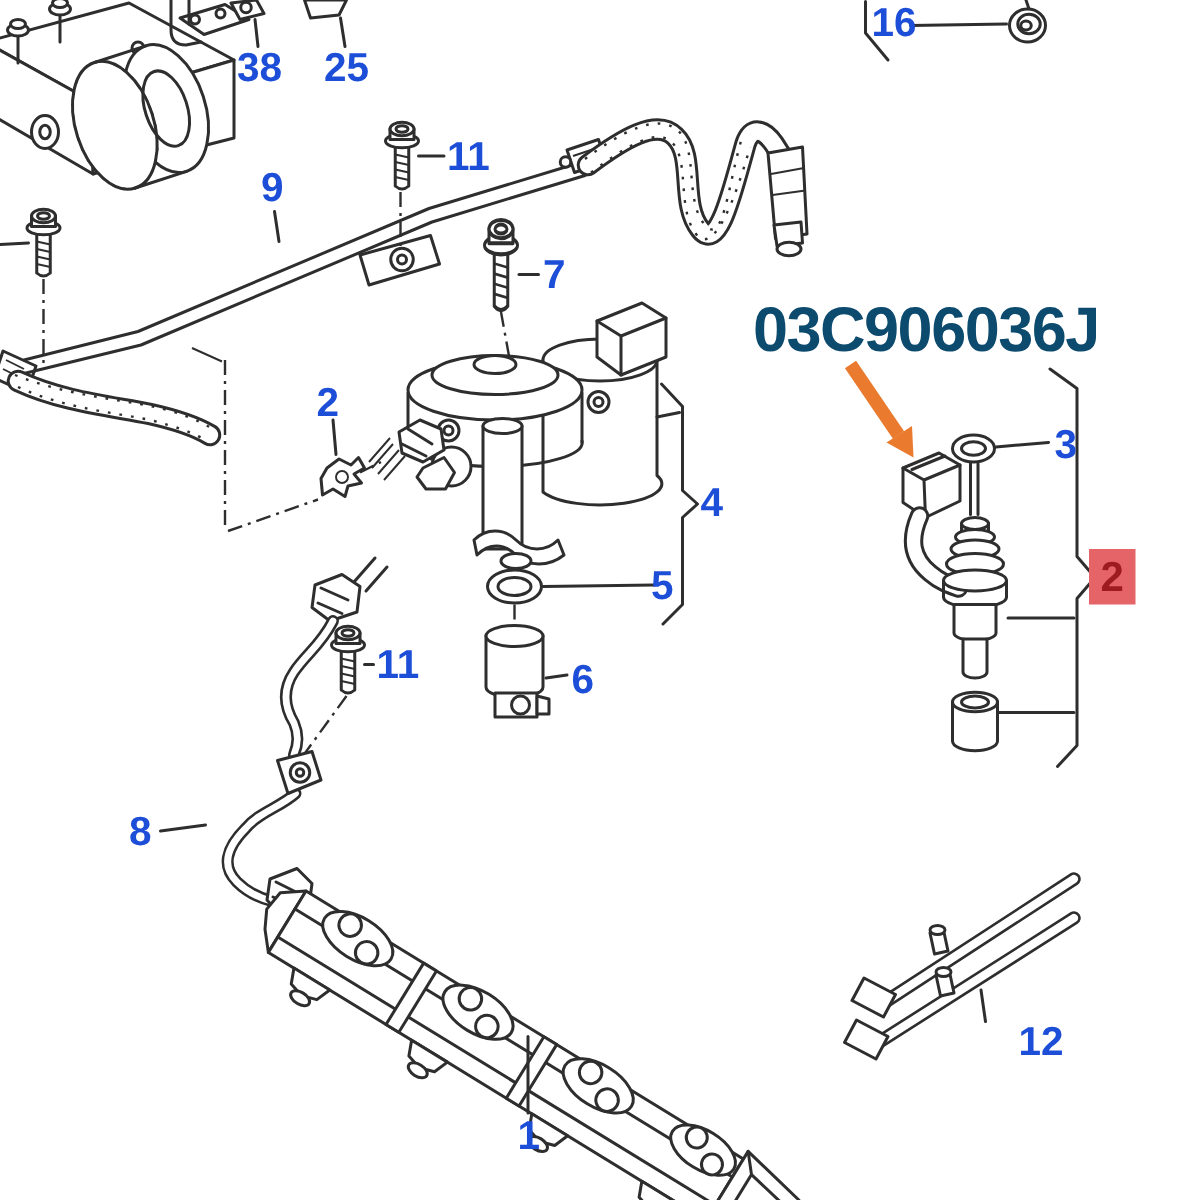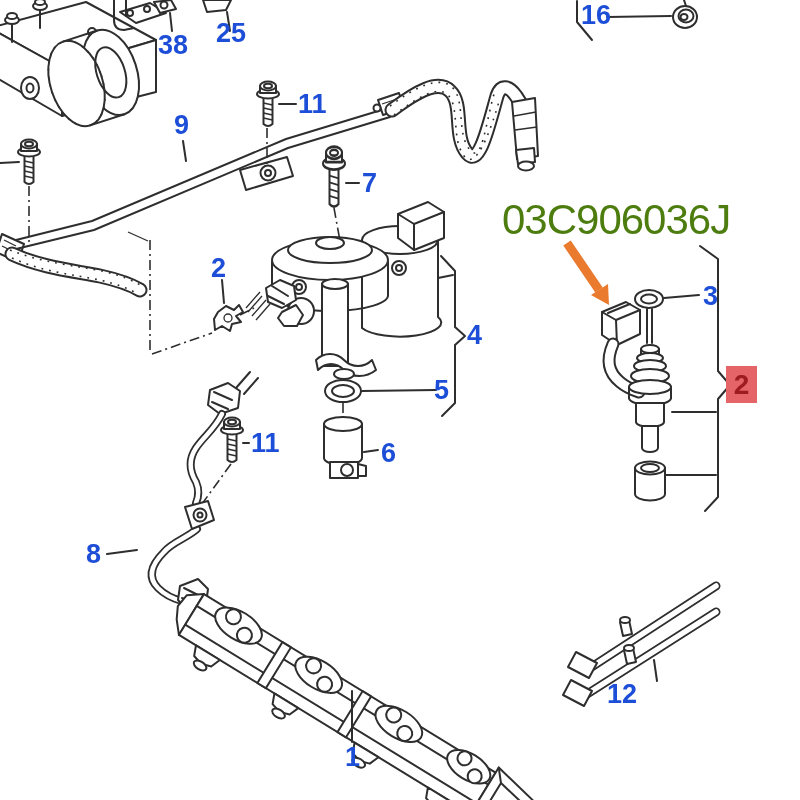--- a/index.html
+++ b/index.html
@@ -1,22 +1,22 @@
 <!DOCTYPE html>
 <html><head>
 <meta charset="utf-8">
 <style>
   html,body{margin:0;padding:0;background:#ffffff;}
   #stage{position:relative;width:800px;height:800px;background:#ffffff;overflow:hidden;
          font-family:"Liberation Sans",sans-serif;}
   #art{position:absolute;left:0;top:0;}
   .callout{position:absolute;color:#1d4ed8;font-size:27px;font-weight:bold;line-height:1;
            letter-spacing:0px;font-family:"Liberation Sans",sans-serif;}
-  .part-number{position:absolute;left:502px;top:199px;color:#4d7c0f;font-size:42px;
-           font-weight:normal;letter-spacing:-1px;line-height:1;font-family:"Liberation Sans",sans-serif;}
+  .part-number{position:absolute;left:502px;top:199px;color:#0c4a6e;font-size:42px;
+           font-weight:bold;letter-spacing:-1px;line-height:1;font-family:"Liberation Sans",sans-serif;}
   .badge{position:absolute;left:726px;top:366px;width:31px;height:37px;background:#e46467;
            color:#9e1b20;font-size:28px;font-weight:bold;display:flex;align-items:center;
            justify-content:center;font-family:"Liberation Sans",sans-serif;}
   svg .ln{stroke:#2e2e2e;stroke-width:2;fill:none;stroke-linecap:round;stroke-linejoin:round;}
   svg .fw{stroke:#2e2e2e;stroke-width:2;fill:#ffffff;stroke-linejoin:round;}
   svg .cl{stroke:#2e2e2e;stroke-width:1.6;fill:none;stroke-dasharray:10 4 2 4;}
   svg .band-o{stroke:#2e2e2e;stroke-width:15;fill:none;stroke-linecap:round;}
   svg .band-i{stroke:#ffffff;stroke-width:11;fill:none;stroke-linecap:round;}
   svg .dots{stroke:#2e2e2e;stroke-width:1.6;fill:none;stroke-dasharray:1.8 6;}
   svg .pipe-o{stroke:#2e2e2e;stroke-width:8;fill:none;stroke-linecap:round;}
@@ -318,28 +318,28 @@
   <g>
     <path d="M567,243 L599,290" stroke="#e97a2e" stroke-width="9" fill="none"></path>
     <path d="M609,305 L591,295 L608,284 Z" fill="#e97a2e" stroke="none"></path>
   </g>
 </svg>
 
   <div class="part-number">03C906036J</div>
   <div class="badge">2</div>
 
   <div class="callout" style="left:158px;top:32px">38</div>
-  <div class="callout" style="left:216px;top:20px">25</div>
+  <div class="callout" style="left:216px;top:32px">25</div>
   <div class="callout" style="left:581px;top:2px">16</div>
   <div class="callout" style="left:298px;top:91px">11</div>
   <div class="callout" style="left:174px;top:112px">9</div>
   <div class="callout" style="left:362px;top:170px">7</div>
   <div class="callout" style="left:211px;top:255px">2</div>
   <div class="callout" style="left:703px;top:283px">3</div>
   <div class="callout" style="left:467px;top:322px">4</div>
   <div class="callout" style="left:434px;top:377px">5</div>
   <div class="callout" style="left:381px;top:440px">6</div>
   <div class="callout" style="left:251px;top:430px">11</div>
   <div class="callout" style="left:86px;top:541px">8</div>
-  <div class="callout" style="left:607px;top:681px">12</div>
+  <div class="callout" style="left:679px;top:681px">12</div>
   <div class="callout" style="left:345px;top:744px">1</div>
 
 </div>
 
 </body></html>

